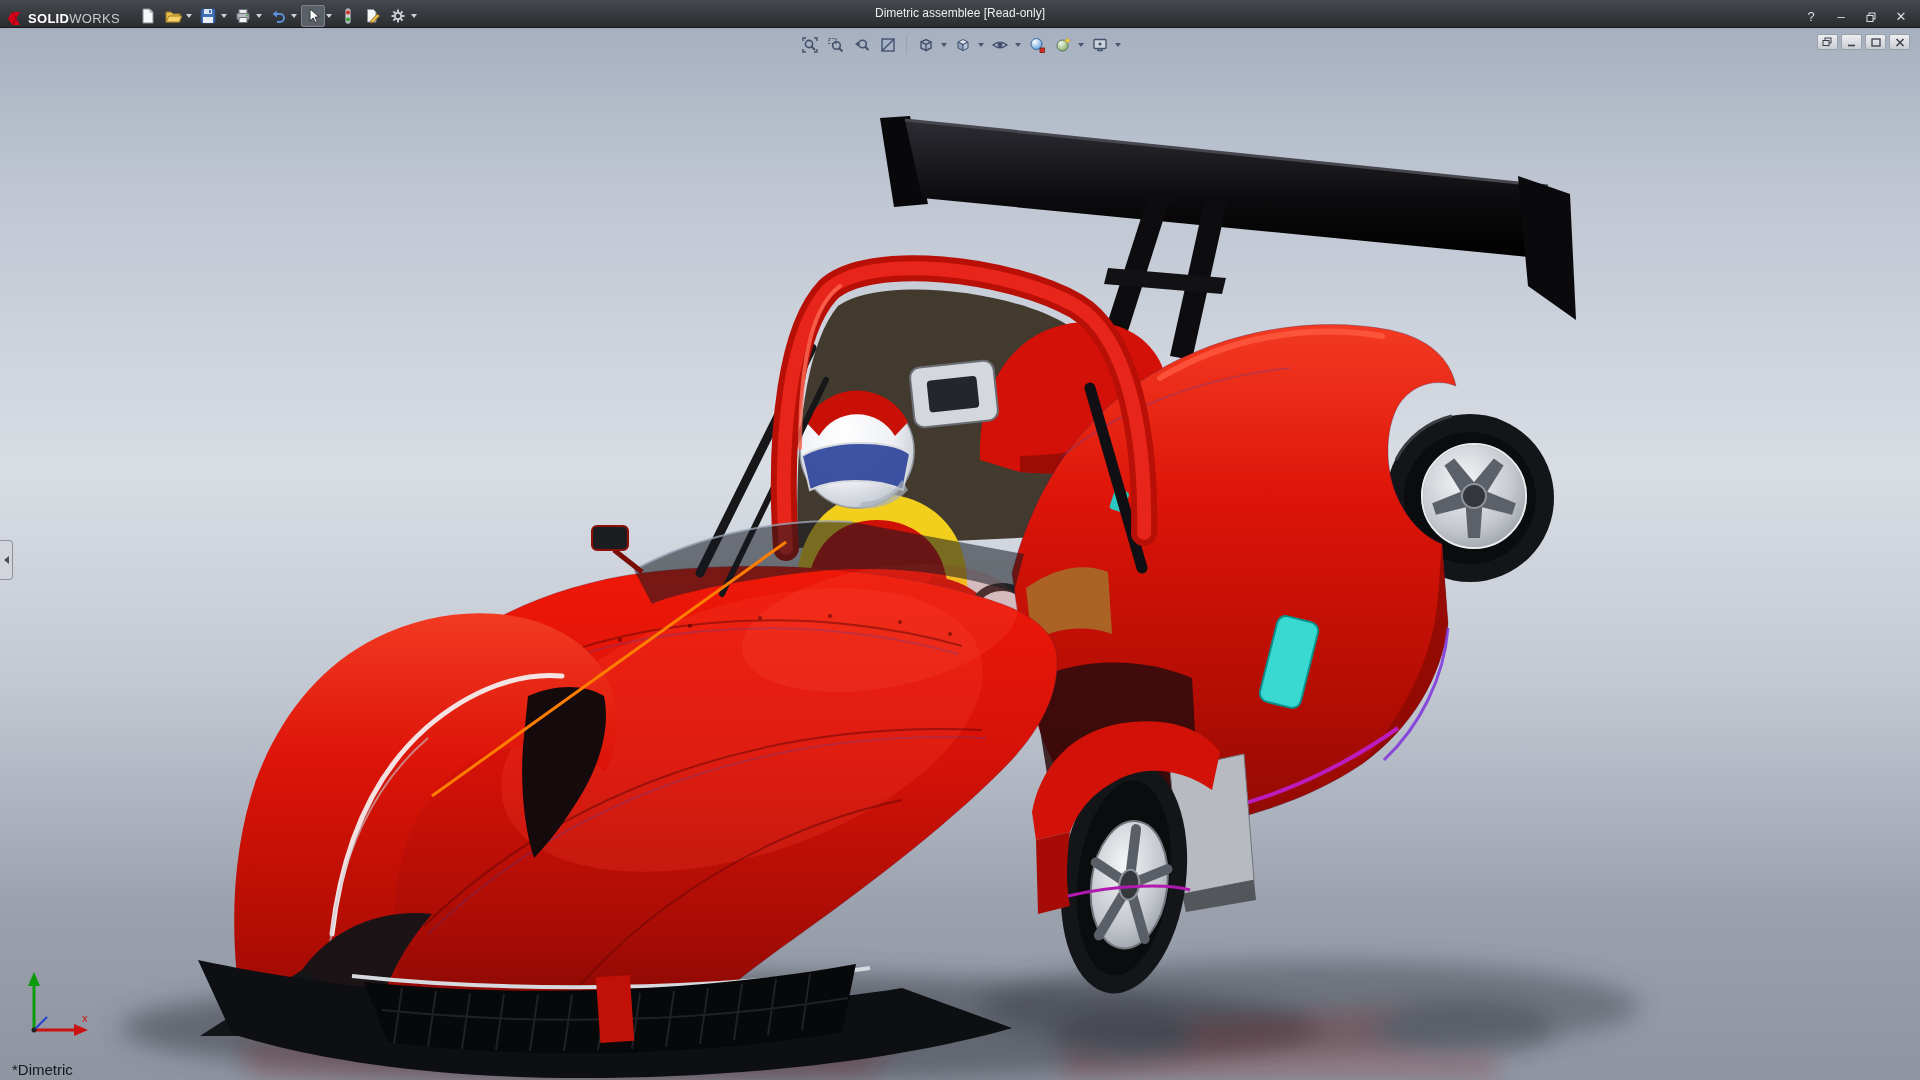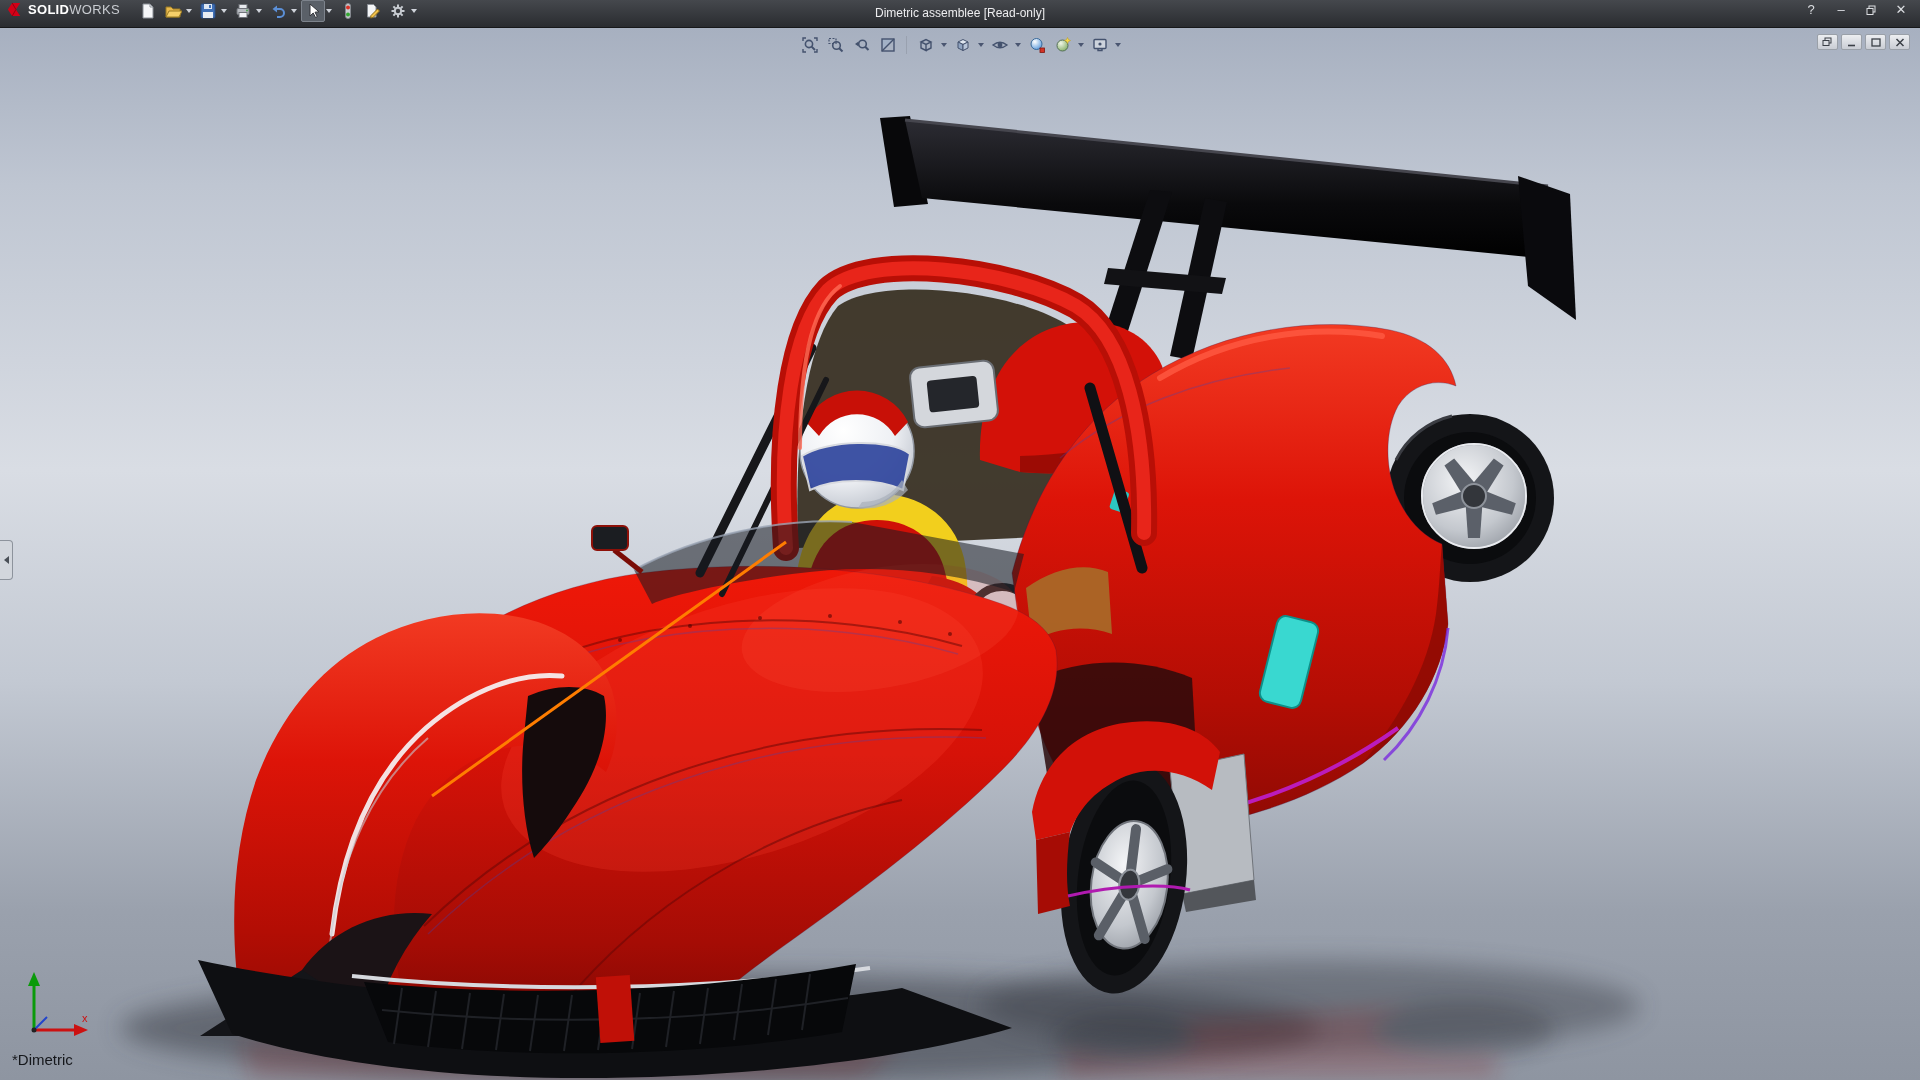--- a/index.html
+++ b/index.html
@@ -1,20 +1,20 @@
 <!DOCTYPE html>
 <html><head>
 <meta charset="utf-8">
 <style>
   html,body{margin:0;padding:0;background:#1a1a1a;}
   .app{position:relative;width:1920px;height:1080px;overflow:hidden;
        font-family:"Liberation Sans",sans-serif;background:#2a2c30;}
 
   
-  .titlebar{position:relative;height:28px;box-sizing:border-box;display:flex;align-items:flex-start;
+  .titlebar{position:relative;height:28px;box-sizing:border-box;display:flex;align-items:flex-end;
             gap:6px;padding:0 6px;background:linear-gradient(#45484d,#2a2c30);
             border-bottom:1px solid #17181a;}
   .brand{display:flex;align-items:center;gap:5px;padding-right:10px;}
   .brand-bold{color:#ffffff;font-weight:bold;font-size:13px;letter-spacing:.3px;}
   .brand-light{color:#c9ccd1;font-size:13px;letter-spacing:.3px;}
   .tb-icons{display:flex;align-items:center;gap:1px;}
   .tbtn{display:flex;align-items:center;justify-content:center;width:24px;height:22px;
         background:transparent;border:1px solid transparent;padding:0;cursor:default;}
   .tbtn.pressed{background:#5a6068;border:1px solid #7d838c;border-radius:2px;}
   .caret{width:0;height:0;border-left:3px solid transparent;border-right:3px solid transparent;
@@ -43,21 +43,21 @@
         border:1px solid #9aa0a8;border-radius:2px;display:flex;align-items:center;
         justify-content:center;padding:0;}
 
   .panel-tab{position:absolute;left:0;top:512px;width:12px;height:38px;background:#d2d6dc;
              border:1px solid #8d939c;border-left:none;border-radius:0 4px 4px 0;
              display:flex;align-items:center;justify-content:center;}
   .panel-tab .tri{width:0;height:0;border-top:4px solid transparent;border-bottom:4px solid transparent;
                   border-right:5px solid #4a4f57;}
 
   .triad{position:absolute;left:14px;bottom:30px;width:90px;height:90px;}
-  .orient-label{position:absolute;left:12px;bottom:12px;font-size:15px;color:#15171b;text-align:right;}
+  .orient-label{position:absolute;left:12px;bottom:2px;font-size:15px;color:#15171b;text-align:right;}
 </style>
 </head>
 <body>
 
 <svg width="0" height="0" style="position:absolute" aria-hidden="true">
   <defs>
     <linearGradient id="wingG" x1="0" y1="0" x2="0" y2="1">
       <stop offset="0" stop-color="#2c2c33"></stop>
         <stop offset="0.6" stop-color="#0a0a0c"></stop>
         <stop offset="1" stop-color="#000"></stop>

